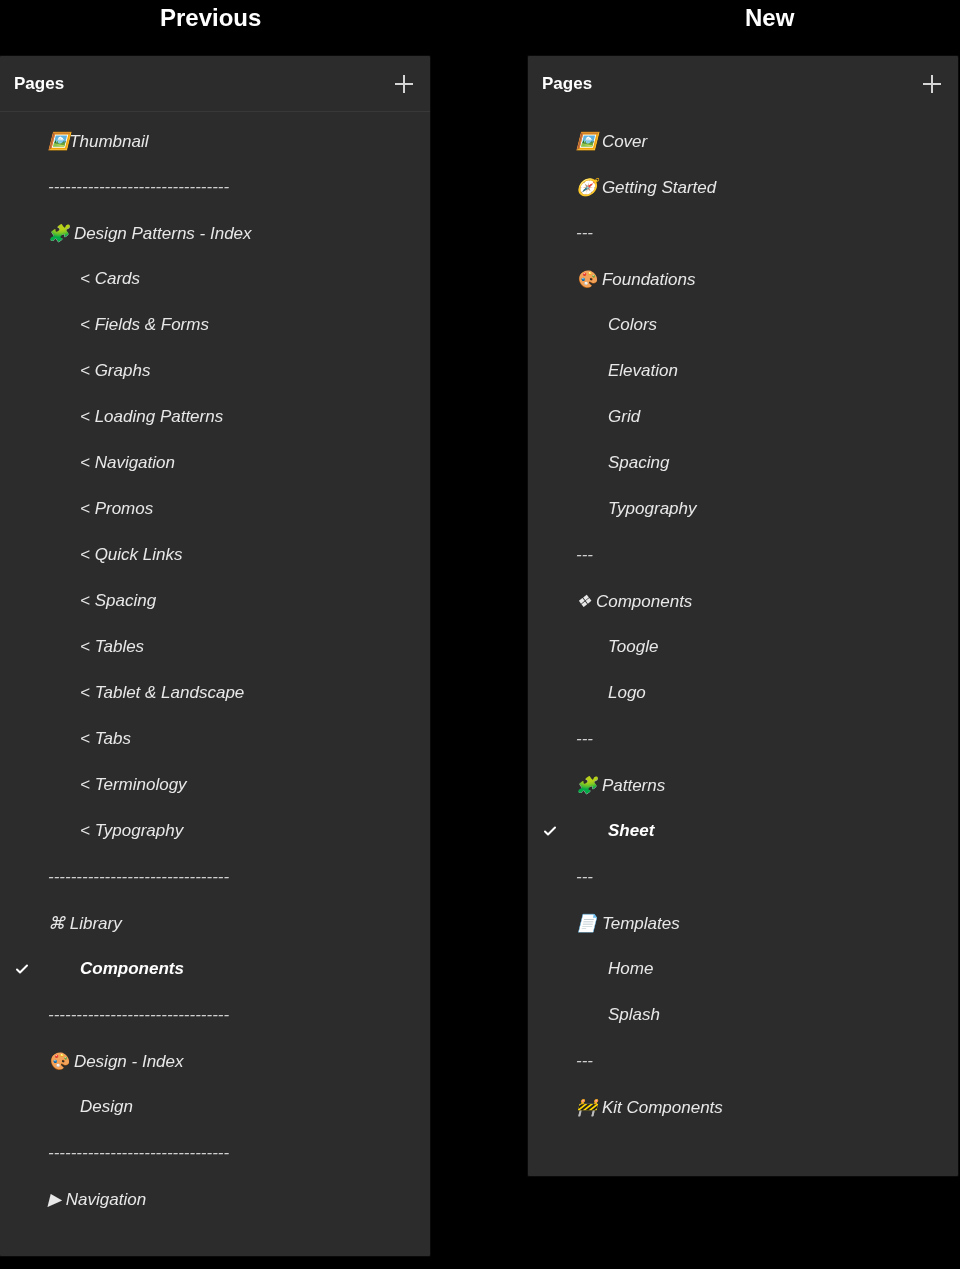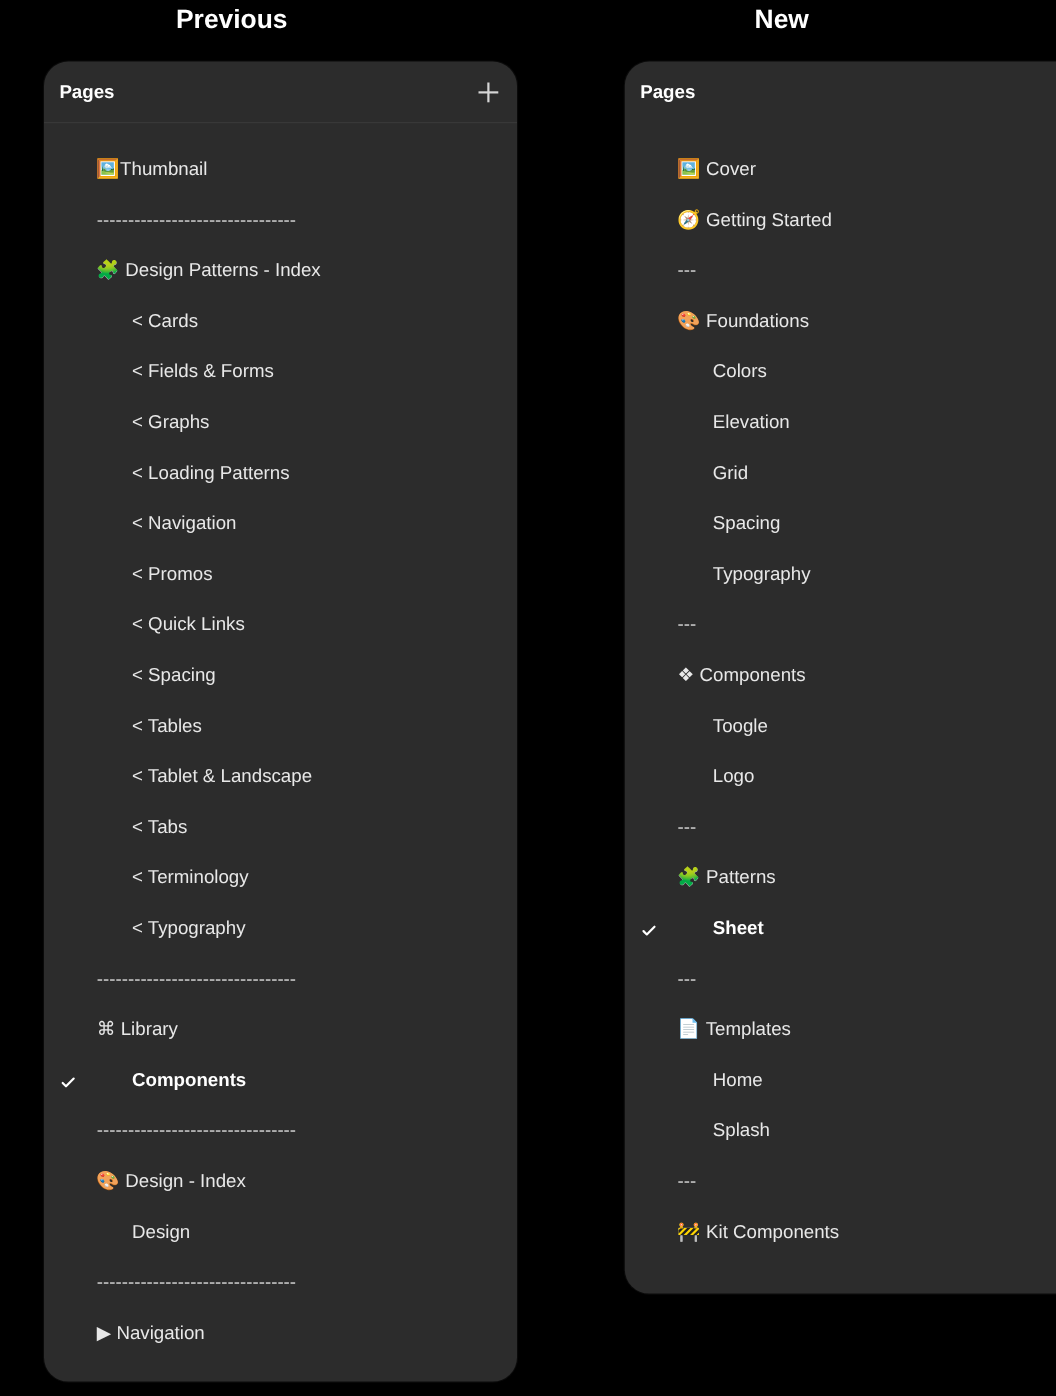--- a/index.html
+++ b/index.html
@@ -17,29 +17,28 @@
     height: 1104px;
   }
   .col-title {
     position: absolute;
     top: 4px;
     font-size: 24px;
     font-weight: 700;
     color: #fff;
   }
   .col-title.left { left: 160px; }
-  .col-title.right { left: 686px; }
+  .col-title.right { left: 745px; }
 
   .panel {
     position: absolute;
     background: #2c2c2c;
-    border-radius: 22px;
+    border-radius: 1px;
     overflow: hidden;
     box-shadow: 0 0 0 1px rgba(255,255,255,0.04);
-    margin-left: 40px;
   }
   .panel.left {
     left: 0;
     top: 56px;
     width: 430px;
     height: 1200px;
   }
   .panel.right {
     left: 528px;
     top: 56px;
@@ -74,26 +73,27 @@
     background: #e8e8e8;
   }
   .plus::before { left: 3px; right: 3px; top: 11px; height: 2px; }
   .plus::after  { top: 3px; bottom: 3px; left: 11px; width: 2px; }
 
   .list {
     padding: 6px 0 12px 0;
   }
   .row {
     display: flex;
-    align-items: flex-end;
+    align-items: center;
     height: 46px;
     padding-left: 14px;
     font-size: 17px;
     color: #e8e8e8;
     cursor: pointer;
+    font-style: italic;
   }
   .row .check {
     width: 26px;
     flex: 0 0 26px;
     display: flex;
     align-items: center;
     justify-content: flex-start;
   }
   .row .check svg { width: 16px; height: 16px; }
   .row .label {

